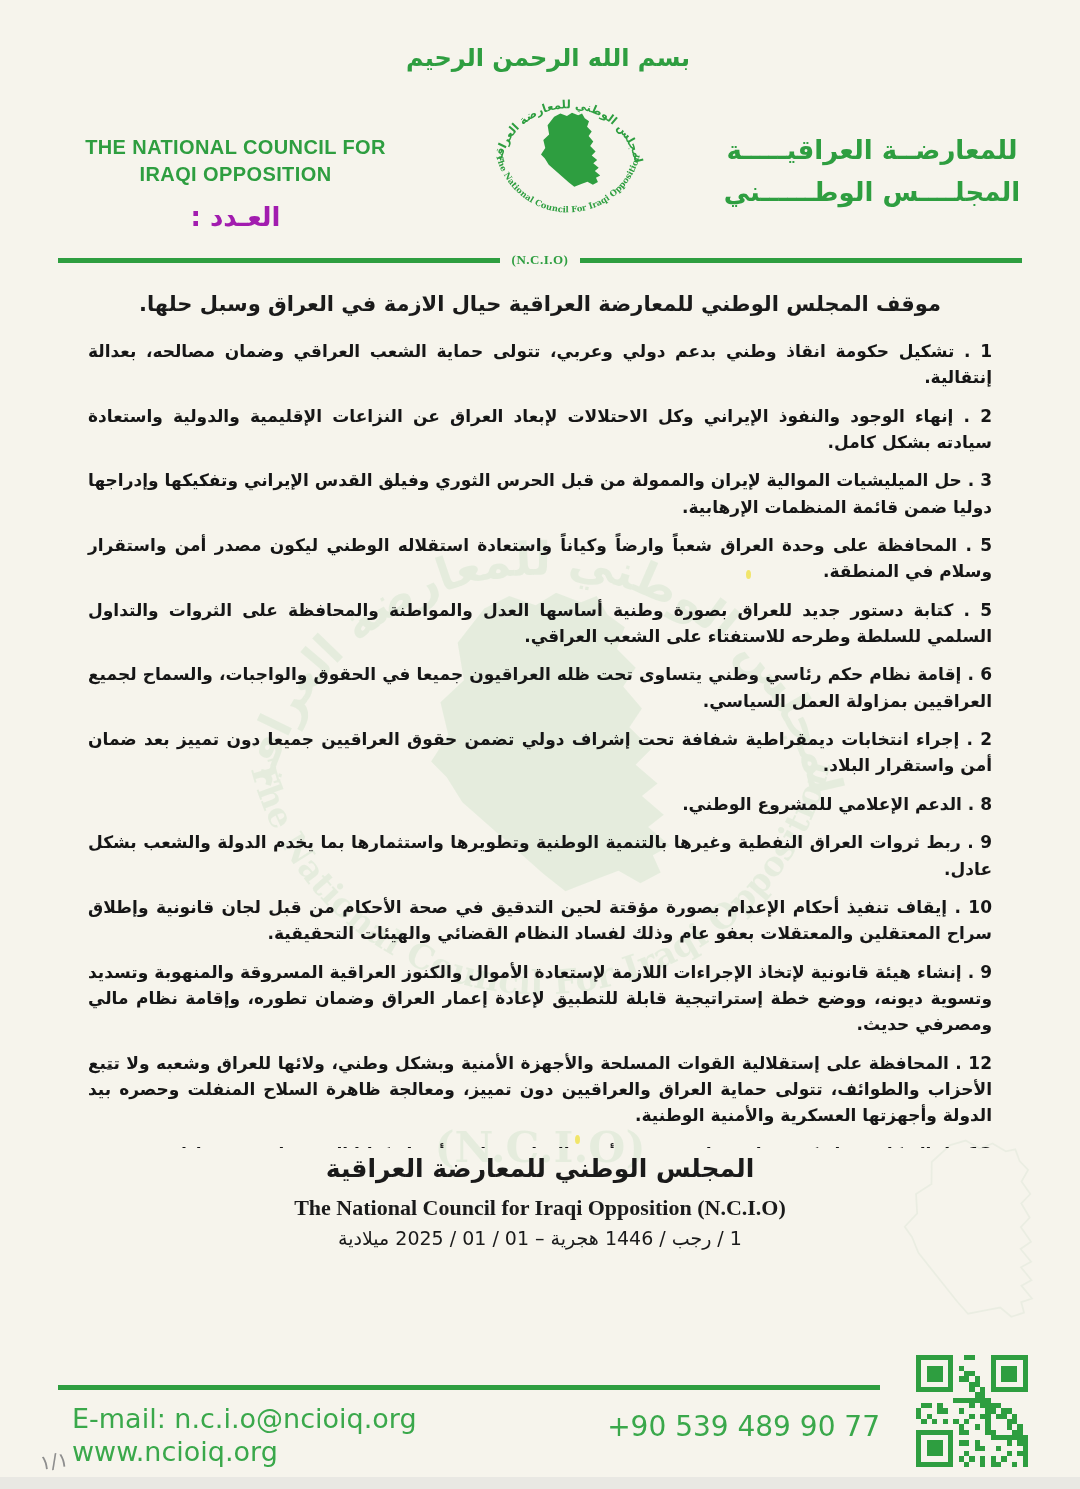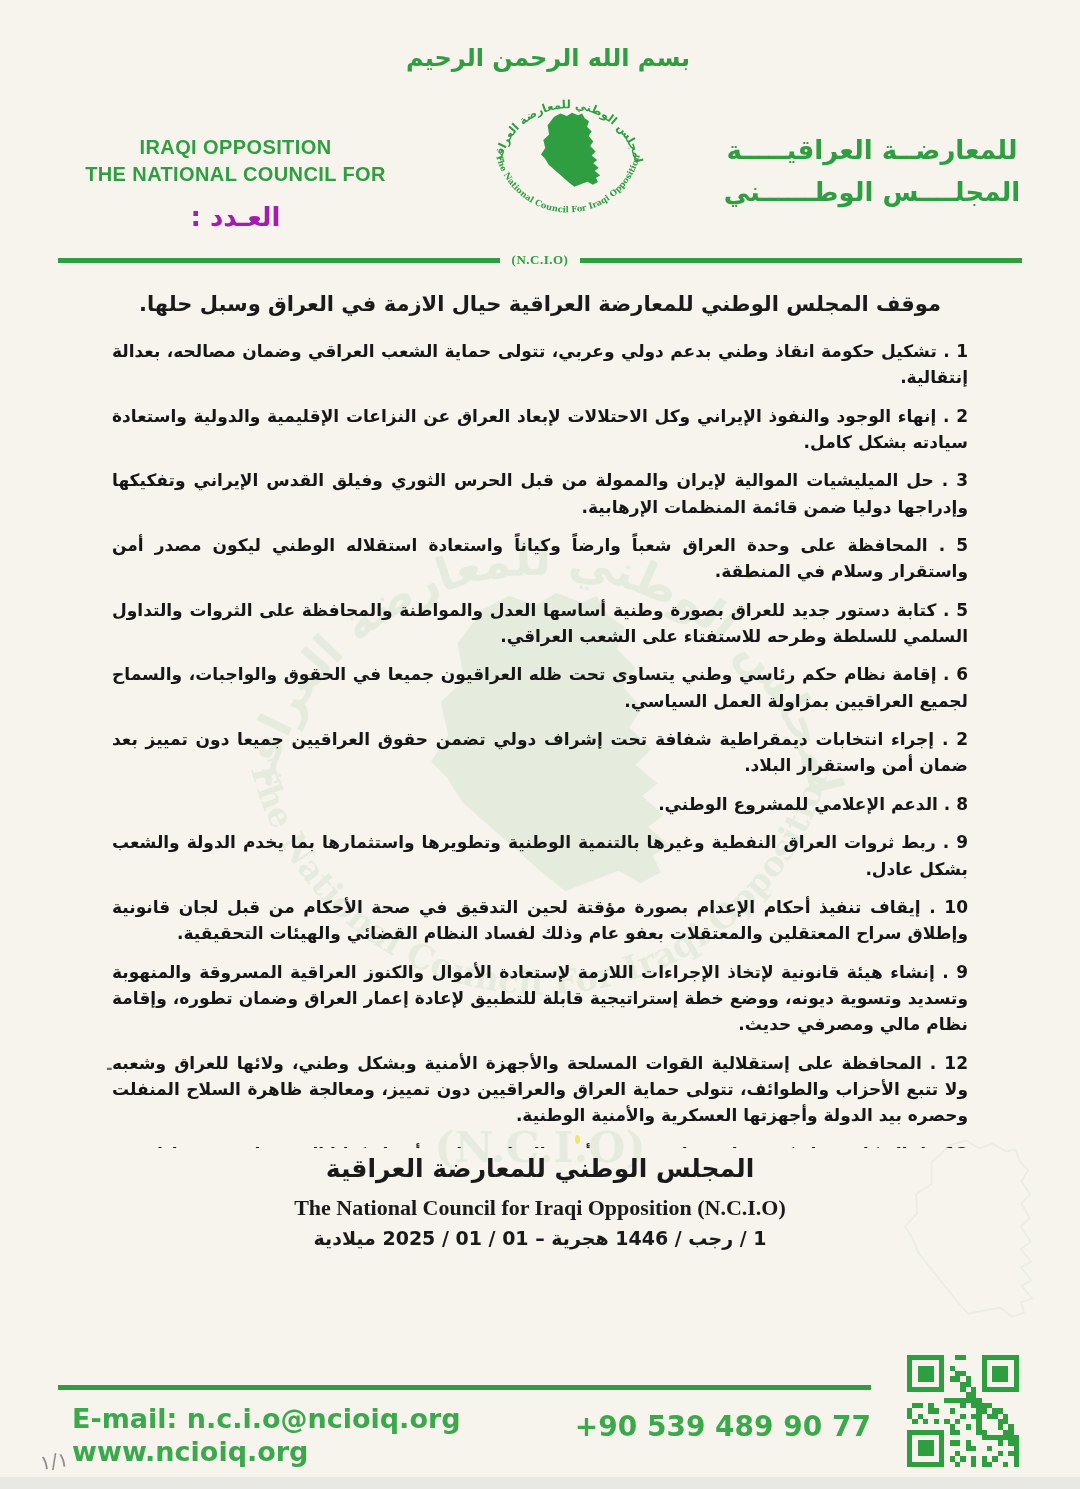--- a/index.html
+++ b/index.html
@@ -24,33 +24,33 @@
   .issue { color:#a21caf; font-size:26px; font-weight:bold; margin-top:14px; direction:rtl; }
   .logo { width:182px; flex:0 0 auto; margin-top:2px; }
   .h-right { width:300px; margin-top:62px; text-align:center; direction:rtl;
              color:#2e9e40; font-weight:bold; font-size:26px; line-height:1.6; }
   .header-rule { display:flex; align-items:center; margin:2px 58px 0; }
   .rule-seg { flex:1; height:0; border-top:5px solid #2e9e40; }
   .ncio { padding:0 12px; color:#2e9e40; font-weight:bold; font-size:13px;
           font-family:"Liberation Serif", serif; letter-spacing:0.5px; }
 
   
-  main { direction:rtl; padding:0 112px; margin-top:24px; height:856px; overflow:hidden; }
+  main { direction:rtl; padding:0 88px; margin-top:24px; height:856px; overflow:hidden; }
   .doc-title { font-size:21px; font-weight:bold; text-align:center; margin:0 0 22px; }
   .item { margin:0 0 12px; font-size:17px; font-weight:bold; line-height:1.55;
           text-align:justify; color:#161616; }
 
   
   .f-block { text-align:center; margin-top:6px; }
   .f-ar { font-size:25px; font-weight:bold; direction:rtl; }
   .f-en { font-size:22px; font-weight:bold; font-family:"Liberation Serif", serif; margin-top:12px; }
-  .f-date { font-size:19px; font-weight:bold; direction:rtl; margin-top:6px; }
-
-  
-  .contact { position:absolute; left:0; right:17px; bottom:16px; z-index:1;font-weight:bold; }
+  .f-date { font-size:19px; font-weight:normal; direction:rtl; margin-top:6px; }
+
+  
+  .contact { position:absolute; left:0; right:8px; bottom:16px; z-index:1; }
   .contact-rule { border-top:5px solid #2e9e40; margin:0 192px 12px 58px; }
   .contact-row { display:flex; justify-content:space-between; align-items:flex-start;
                  padding:0 192px 4px 72px; color:#3aa84b; }
   .contact-left div { font-size:27px; line-height:1.25; }
   .contact-phone { font-size:28px; margin-top:8px; white-space:nowrap; }
   .qr { position:absolute; right:44px; bottom:6px; width:112px; height:112px; }
 
   .page-mark { position:absolute; left:40px; bottom:16px; z-index:1; color:#8e8e8e;
                font-size:20px; transform:rotate(-8deg); }
   .stray-dash { position:absolute; left:106px; top:1058px; z-index:1; color:#6f6f6f; font-weight:bold; }
@@ -88,22 +88,22 @@
   </svg>
 
   <div class="speck-y" style="left:575px; top:1135px;"></div>
   <div class="speck-y" style="left:746px; top:570px;"></div>
 
   <header class="layer">
     <div class="basmala">بسم الله الرحمن الرحيم</div>
     <div class="header-row">
       <div class="h-left">
         <div class="en">
+          <div>THE NATIONAL COUNCIL FOR</div>
           <div>IRAQI OPPOSITION</div>
-          <div>THE NATIONAL COUNCIL FOR</div>
         </div>
         <div class="issue">العـدد :</div>
       </div>
       <div class="logo">
         <svg width="182" height="176" viewBox="0 0 200 200">
           <use href="#badge"></use>
         </svg>
       </div>
       <div class="h-right">
         <div>للمعارضــة العراقيـــــة</div>

